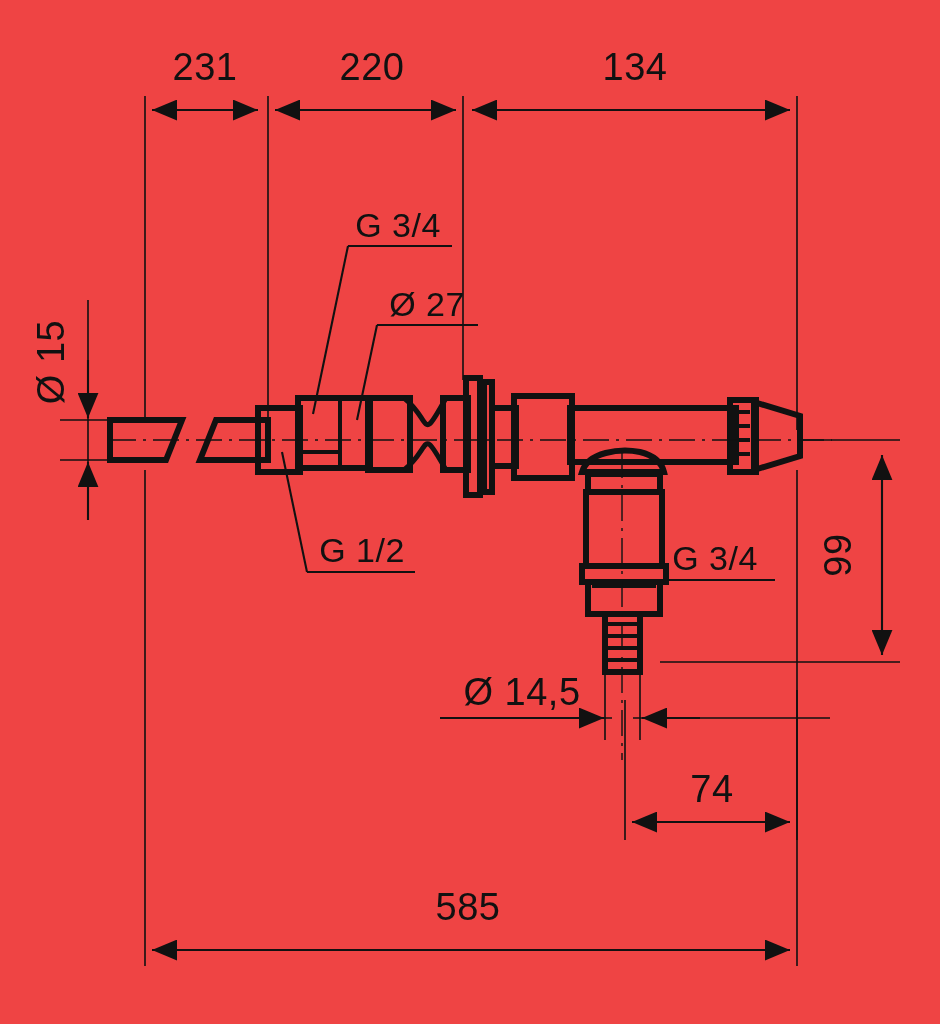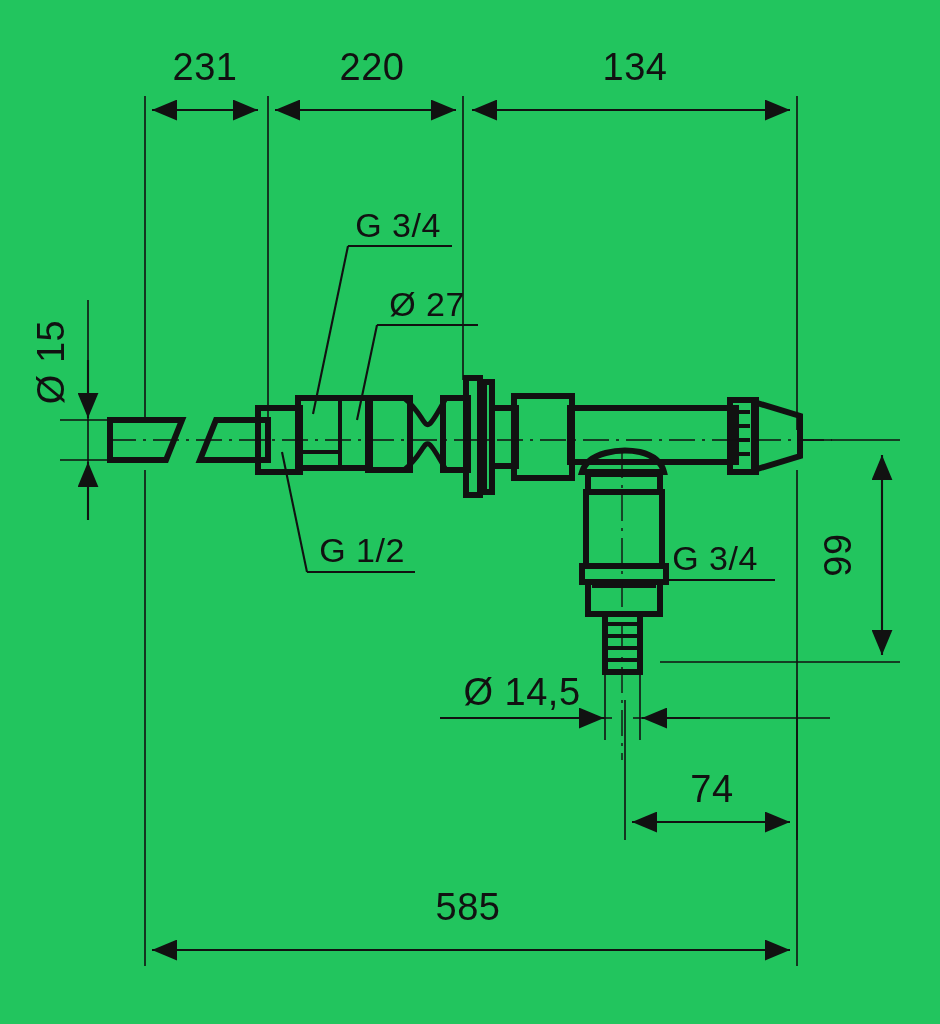--- a/index.html
+++ b/index.html
@@ -1,18 +1,18 @@
 <!DOCTYPE html>
 <html><head>
 <meta charset="utf-8">
 <style>
   html,body{margin:0;padding:0;background:#ffffff;}
   body{width:940px;height:1024px;overflow:hidden;
        font-family:"Liberation Sans","DejaVu Sans",sans-serif;}
-  #stage{position:relative;width:940px;height:1024px;background:#22c55e;}
+  #stage{position:relative;width:940px;height:1024px;background:#ef4444;}
   svg#drawing{position:absolute;left:0;top:0;width:940px;height:1024px;}
   .dimtext{font-family:"Liberation Sans","DejaVu Sans",sans-serif;
            font-size:38px;fill:#111;letter-spacing:0.5px;}
   .leadtext{font-family:"Liberation Sans","DejaVu Sans",sans-serif;
             font-size:34px;fill:#111;letter-spacing:0.5px;}
 </style>
 </head>
 <body>
 
 <div id="stage">

